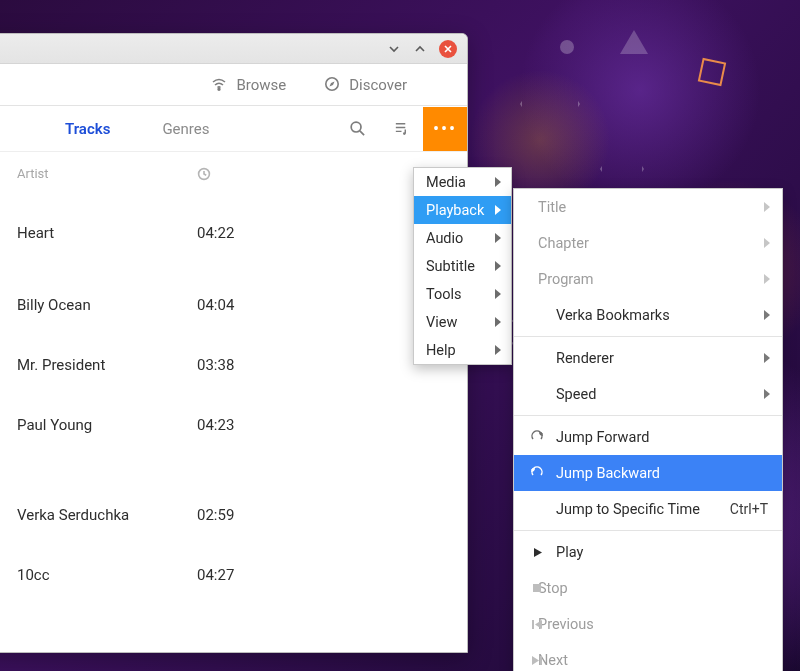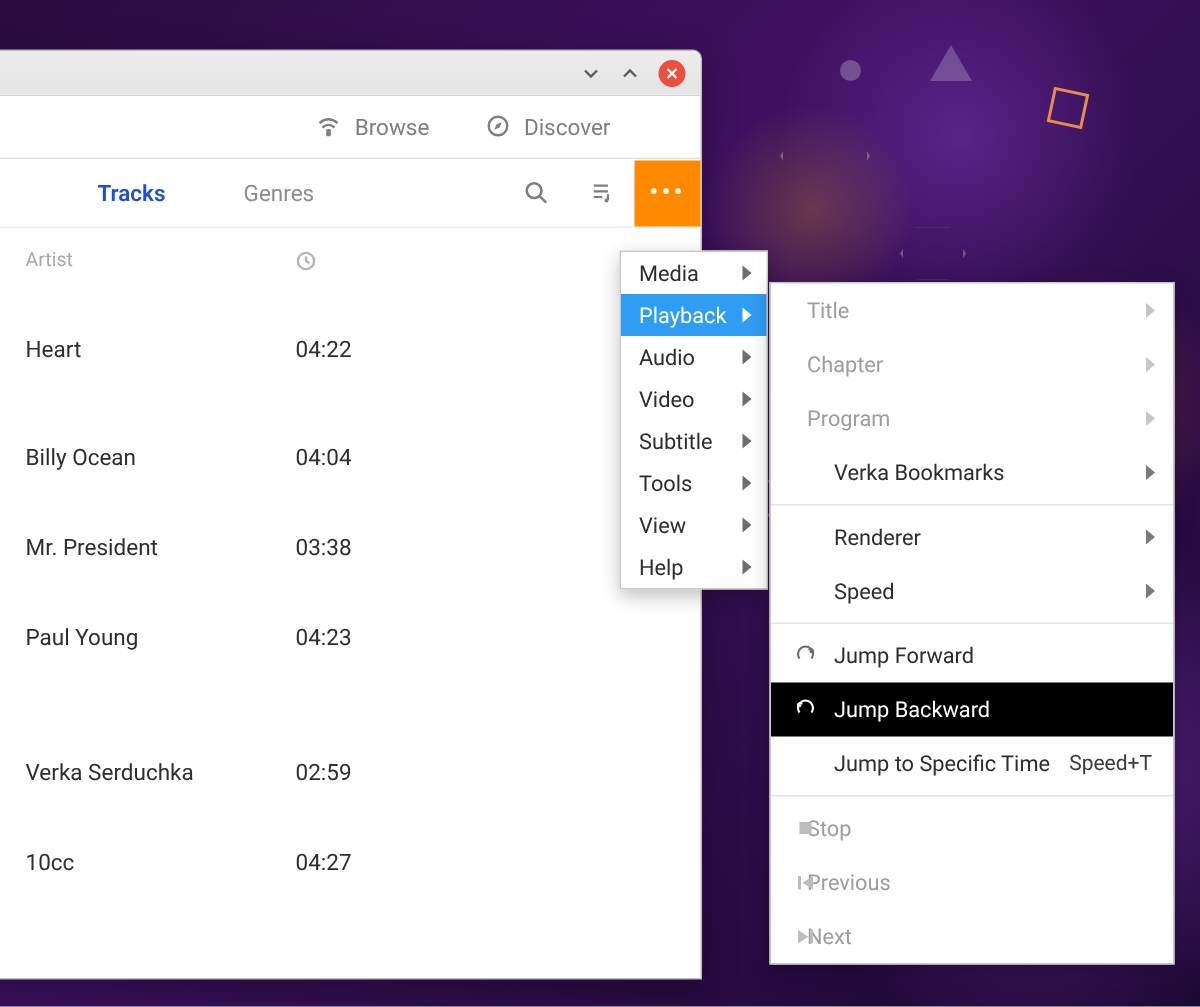--- a/index.html
+++ b/index.html
@@ -62,21 +62,21 @@
 .menu .item.sel{background:#2f9df4;color:#fff;}
 .menu .item.sel.hasarrow::after{border-left-color:#fff;}
 .menu1{left:413px;top:167px;width:99px;}
 
 .menu2{left:513px;top:188px;width:270px;}
 .menu2 .item{height:36px;padding:0 14px 0 42px;display:flex;align-items:center;}
 .menu2 .item .lead{position:absolute;left:14px;width:18px;display:flex;justify-content:center;color:#6c6c6c;}
 .menu2 .item .short{margin-left:auto;color:#3b3b3b;font-size:14px;}
 .menu2 .item.disabled{color:#9d9d9d;padding-left:24px;}
 .menu2 .item.disabled .lead{color:#bdbdbd;}
-.menu2 .item.sel{background:#000000;color:#fff;}
+.menu2 .item.sel{background:#3b82f6;color:#fff;}
 .menu2 .item.sel .lead{color:#fff;}
 .menu2 .sep{height:1px;background:#e3e3e3;margin:3px 0;}
 .menu2 .arrow-r{position:absolute;right:12px;top:50%;transform:translateY(-50%);width:0;height:0;border-top:5px solid transparent;border-bottom:5px solid transparent;border-left:6px solid #7a7a7a;}
 
 .scrollbar{position:absolute; width:7px; background:#d8d8d8; border-radius:4px;}
 
 </style>
 </head>
 <body>
 
@@ -197,23 +197,20 @@
   <div class="item hasarrow">
       <span>Media</span>
     </div>
   <div class="item hasarrow sel">
       <span>Playback</span>
     </div>
   <div class="item hasarrow">
       <span>Audio</span>
     </div>
   <div class="item hasarrow">
-      <span>Video</span>
-    </div>
-  <div class="item hasarrow">
       <span>Subtitle</span>
     </div>
   <div class="item hasarrow">
       <span>Tools</span>
     </div>
   <div class="item hasarrow">
       <span>View</span>
     </div>
   <div class="item hasarrow">
       <span>Help</span>
@@ -260,23 +257,31 @@
     <span class="lead">
         <svg width="14" height="14" viewBox="0 0 14 14" fill="none" stroke="#fff" stroke-width="1.4">
           <path d="M11 9 A5 5 0 1 0 3 9"></path>
           <path d="M4 5 L2 3 M2 3 L2 6 M2 3 L5 3"></path>
         </svg>
       </span>
     <span>Jump Backward</span>
   </div>
   <div class="item">
     <span>Jump to Specific Time</span>
-    <span class="short">Speed+T</span>
+    <span class="short">Ctrl+T</span>
   </div>
   <div class="sep"></div>
+  <div class="item">
+    <span class="lead">
+        <svg width="11" height="11" viewBox="0 0 11 11">
+          <path d="M2 1 L10 5.5 L2 10 Z" fill="#2d2d2d"></path>
+        </svg>
+      </span>
+    <span>Play</span>
+  </div>
   <div class="item disabled">
     <span class="lead">
         <svg width="10" height="10" viewBox="0 0 10 10">
           <rect x="1" y="1" width="8" height="8" fill="#bdbdbd"></rect>
         </svg>
       </span>
     <span>Stop</span>
   </div>
   <div class="item disabled">
     <span class="lead">

